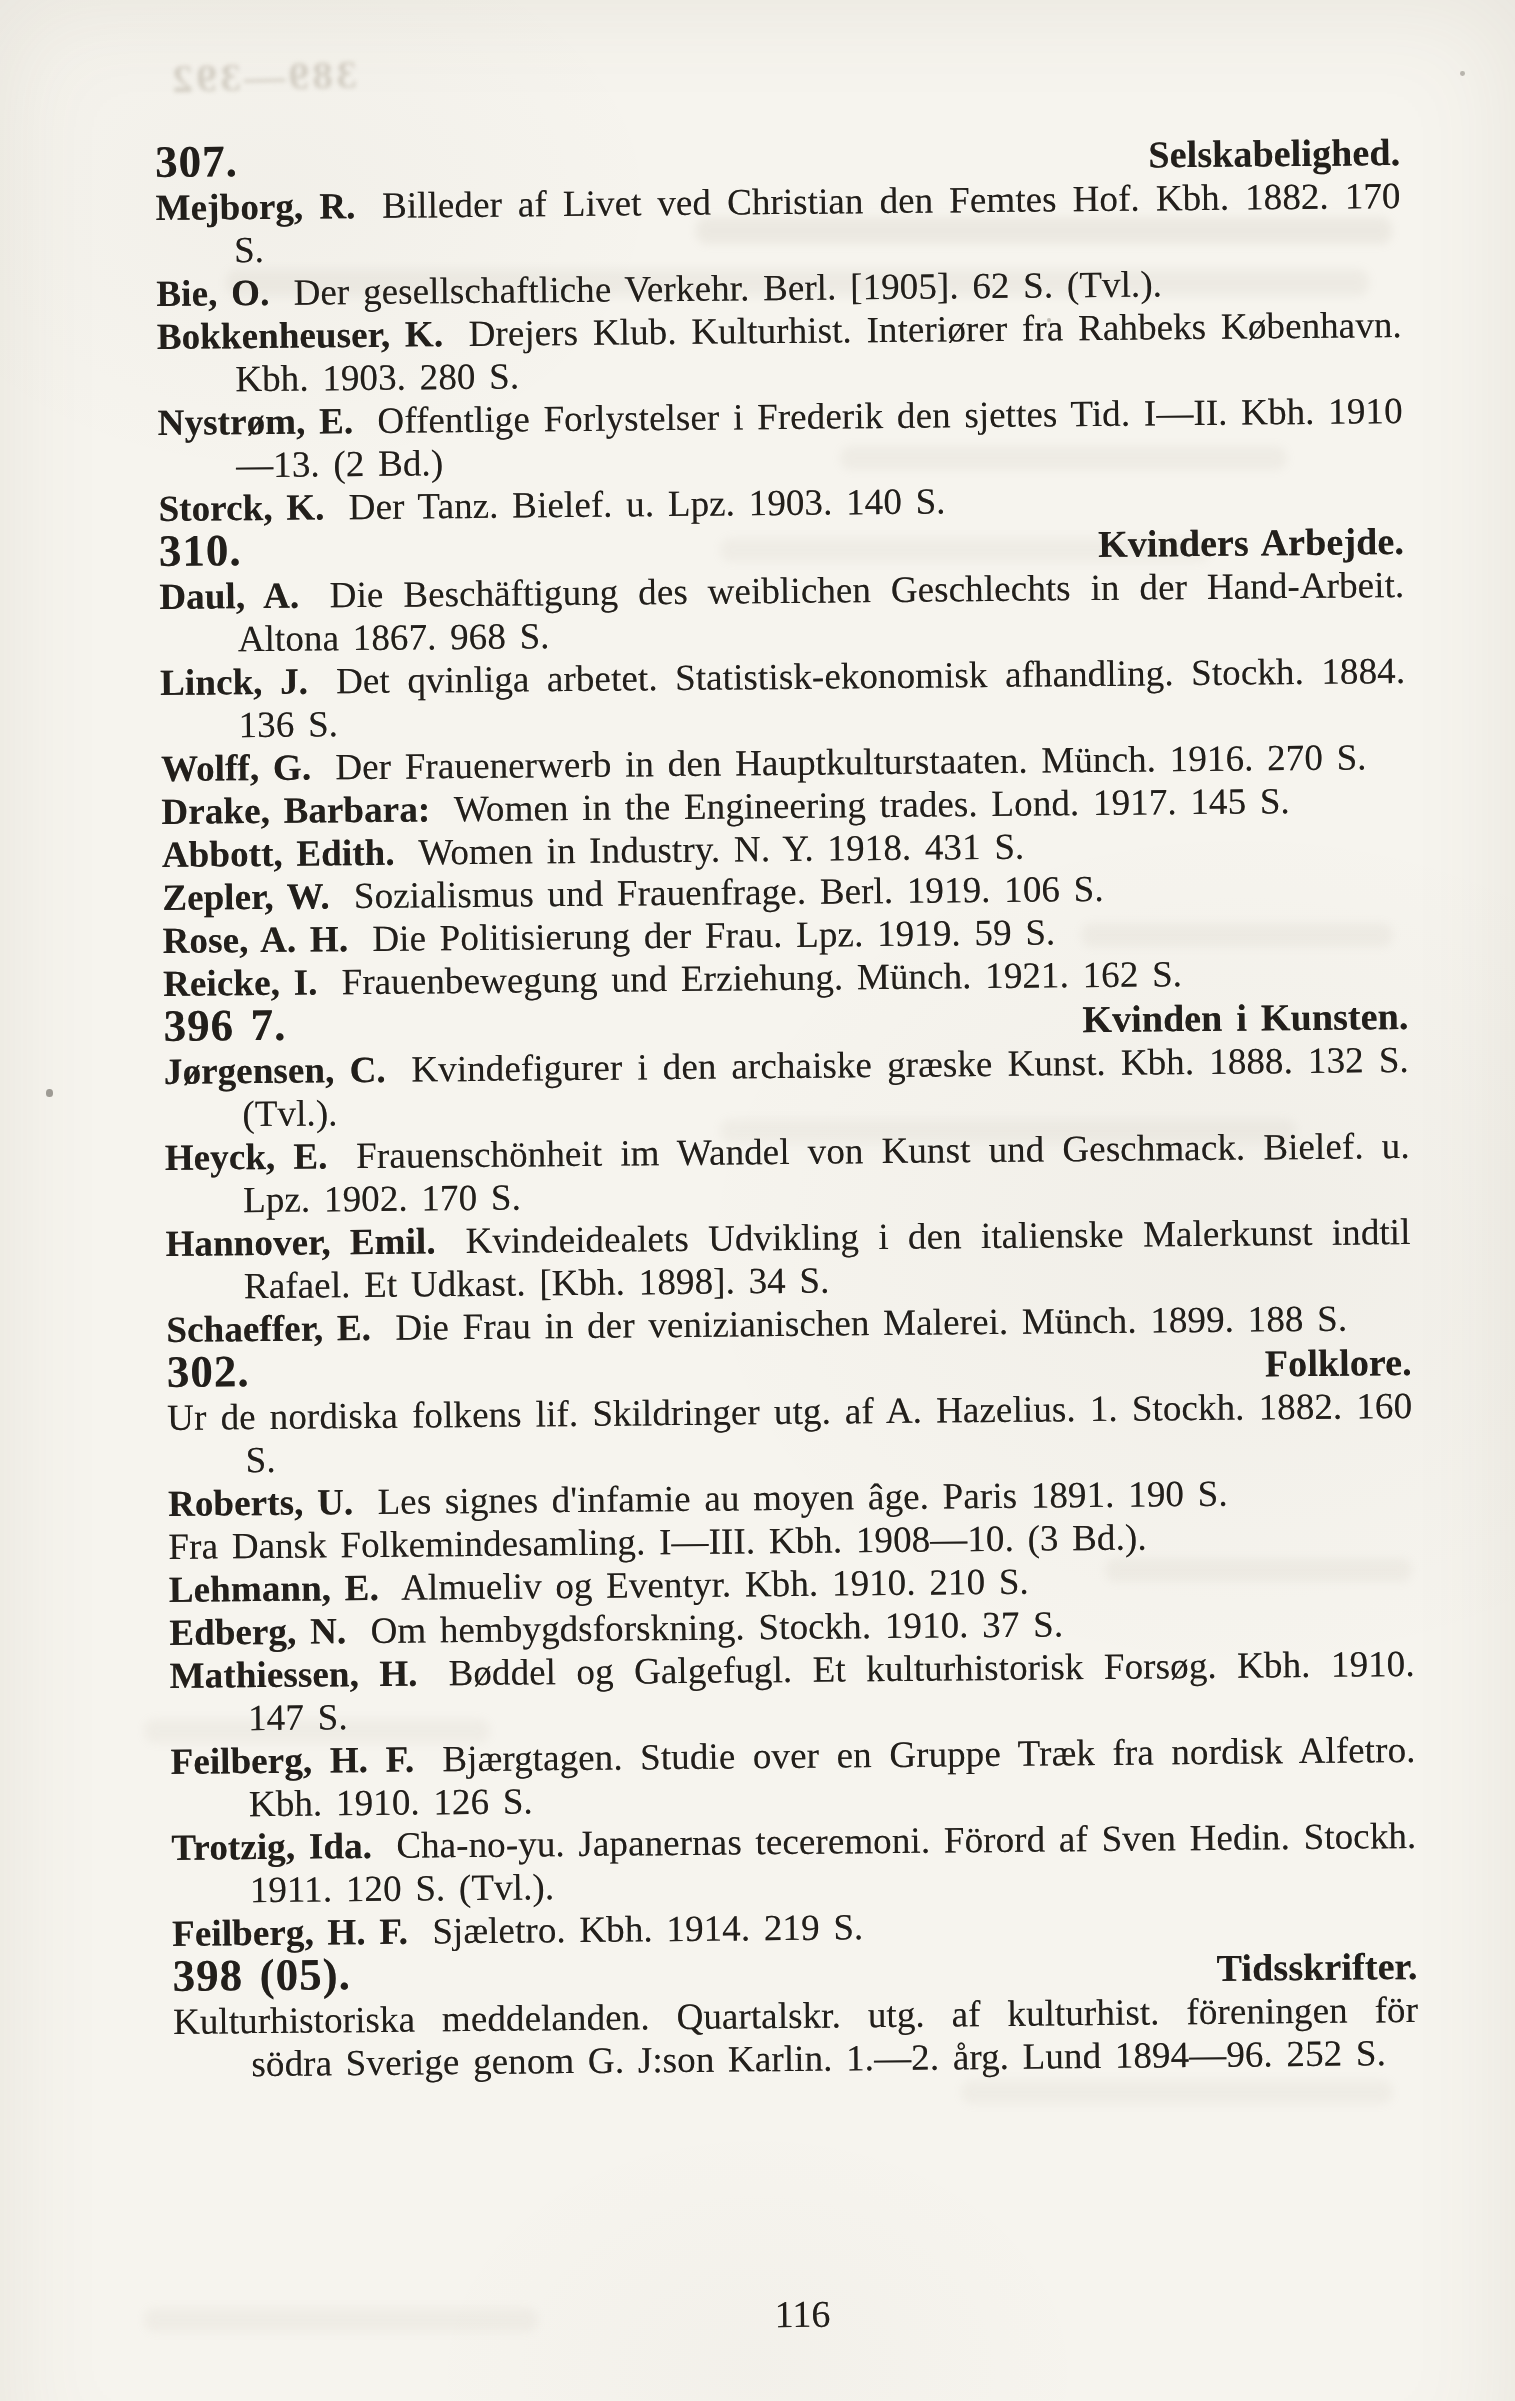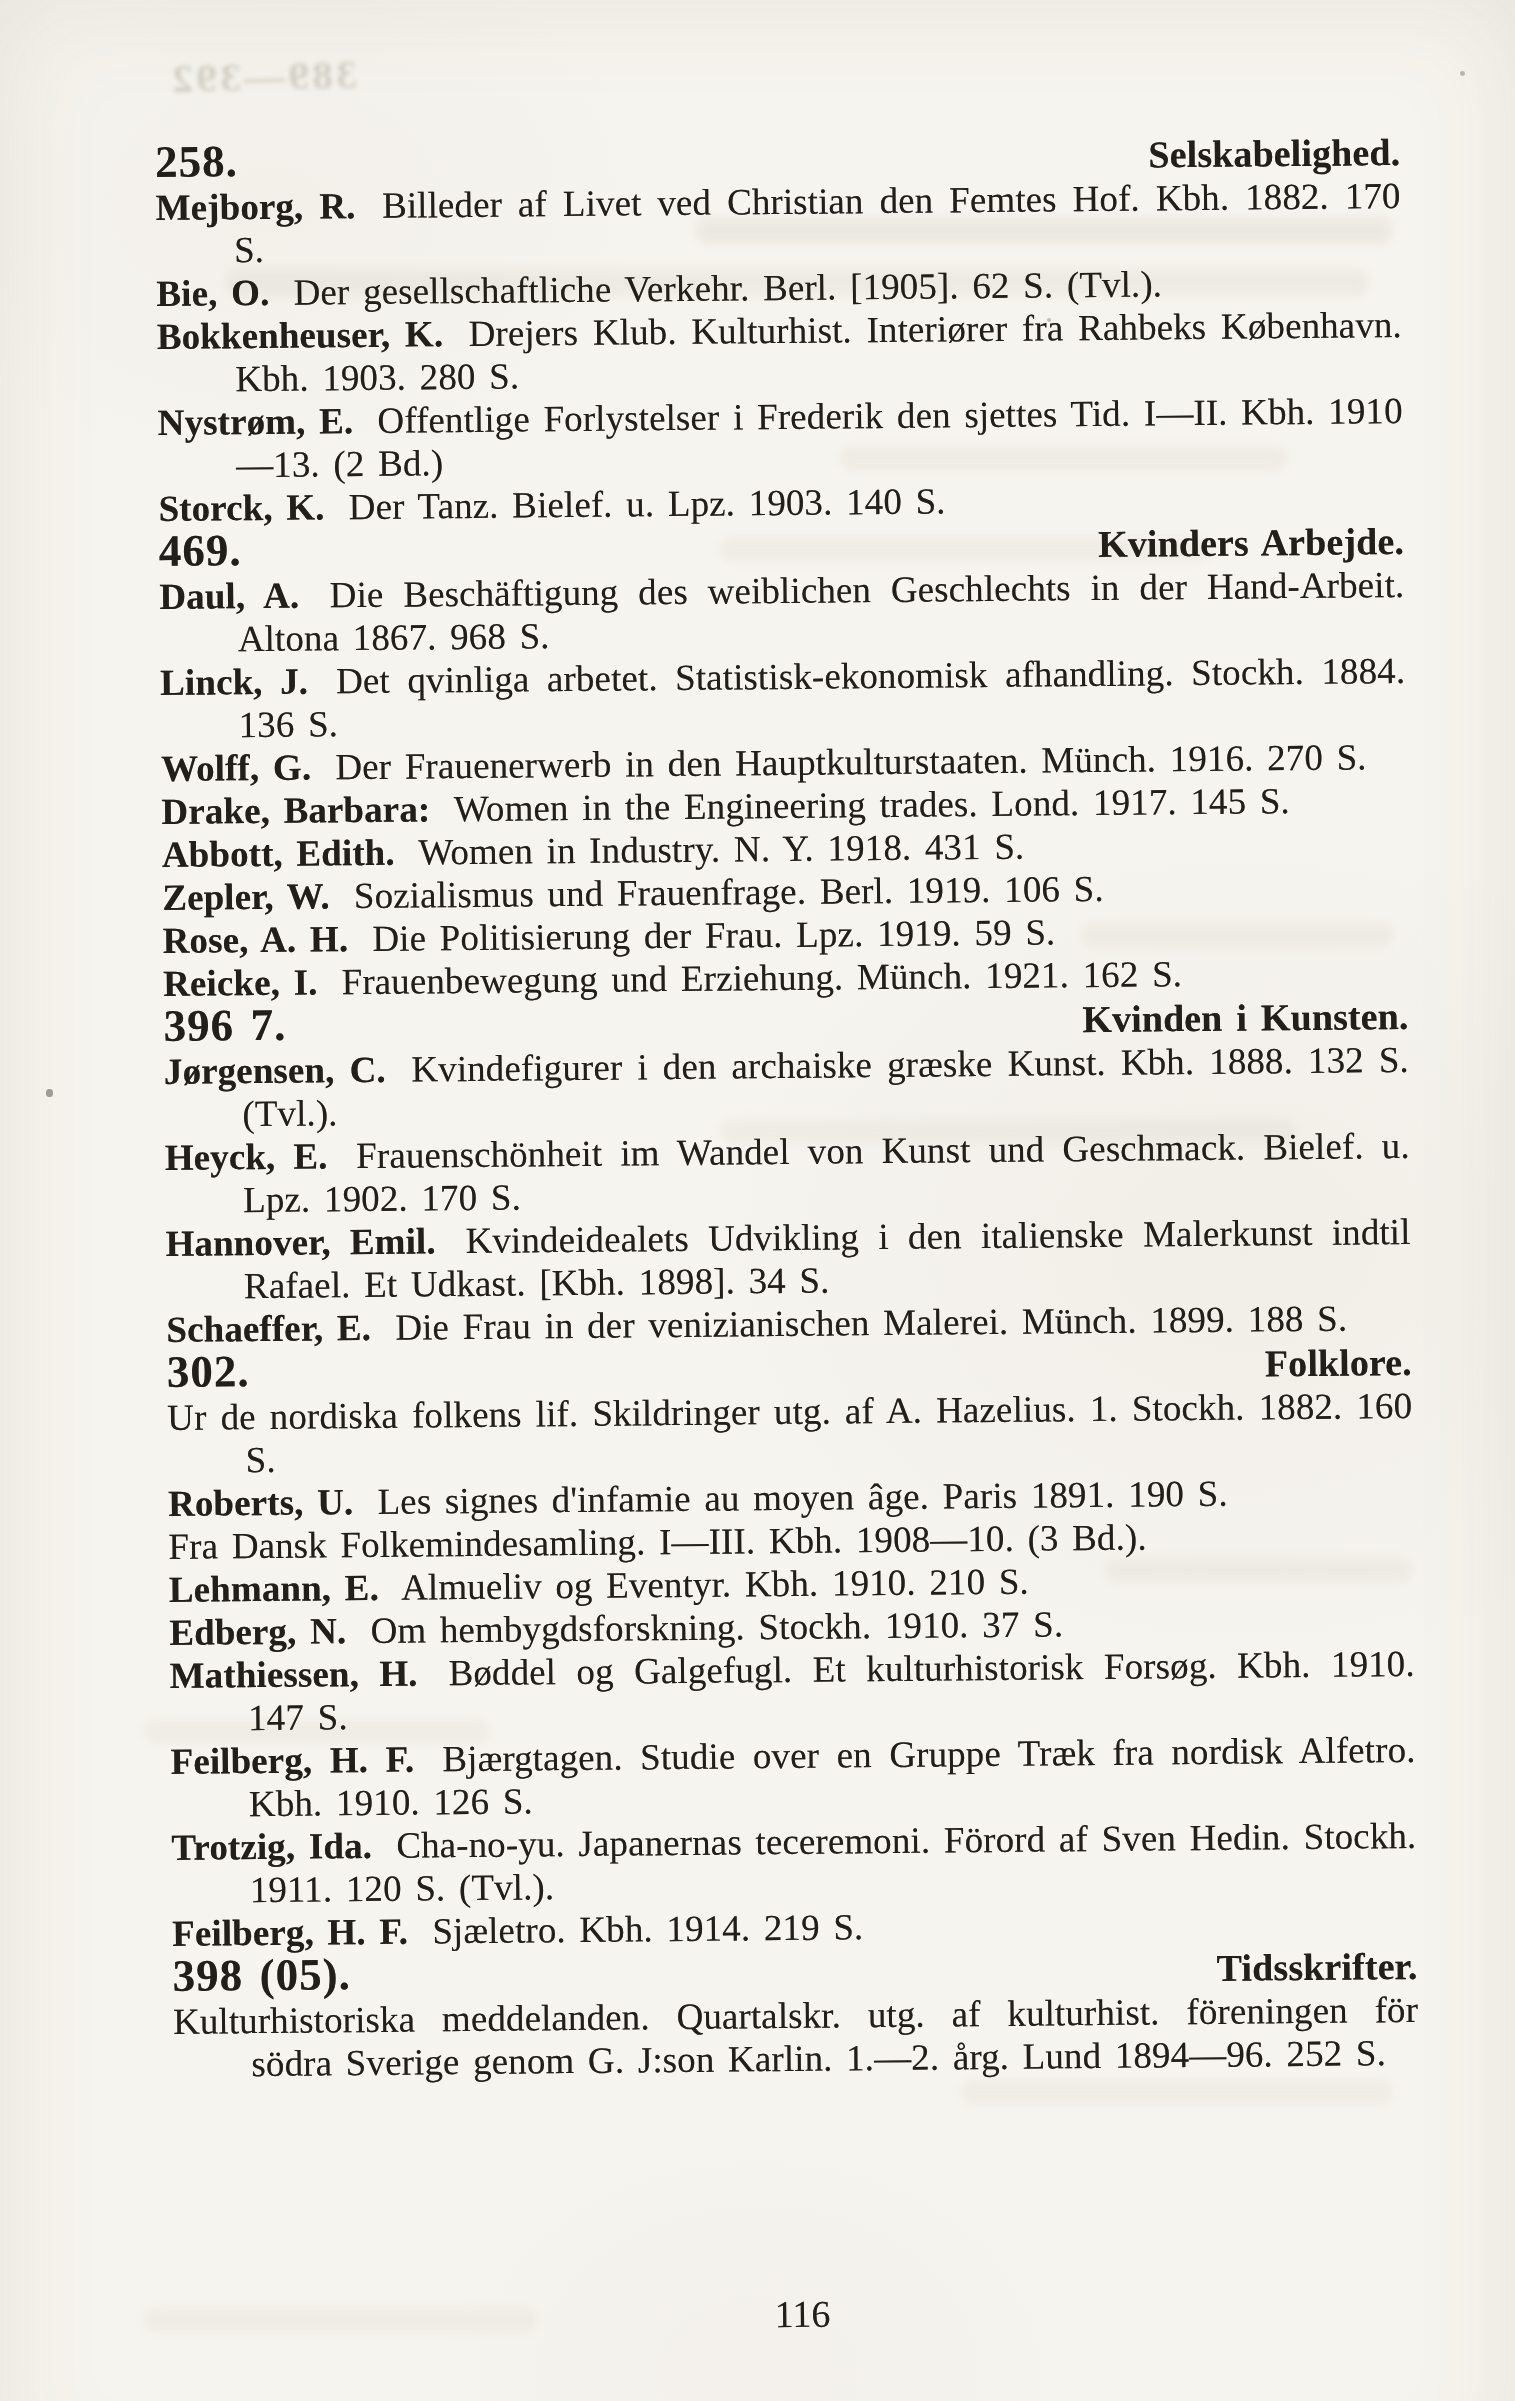--- a/index.html
+++ b/index.html
@@ -74,32 +74,32 @@
   <div class="smudge" style="left:961px;top:2080px;width:432px;height:24px;opacity:.10;"></div>
   <div class="smudge" style="left:144px;top:2308px;width:394px;height:24px;opacity:.10;"></div>
 
   <div class="speck" style="left:46px;top:1089px;width:6.7px;height:7.7px;"></div>
   <div class="speck" style="left:1460px;top:71px;width:4.8px;height:4.8px;opacity:.35;"></div>
   <div class="speck" style="left:1047px;top:318px;width:3.8px;height:3.8px;opacity:.3;"></div>
 
   <div class="content" id="sections">
       <section>
         <div class="shead">
-          <span class="snum">258.</span>
+          <span class="snum">307.</span>
           <span class="stitle">Selskabelighed.</span>
         </div>
         <p class="entry"><span class="author">Mejborg, R.</span> <span class="etext">Billeder af Livet ved Christian den Femtes Hof. Kbh. 1882. 170 S.</span></p>
         <p class="entry"><span class="author">Bie, O.</span> <span class="etext">Der gesellschaftliche Verkehr. Berl. [1905]. 62 S. (Tvl.).</span></p>
         <p class="entry"><span class="author">Bokkenheuser, K.</span> <span class="etext">Drejers Klub. Kulturhist. Interiører fra Rahbeks København. Kbh. 1903. 280 S.</span></p>
         <p class="entry"><span class="author">Nystrøm, E.</span> <span class="etext">Offentlige Forlystelser i Frederik den sjettes Tid. I—II. Kbh. 1910—13. (2 Bd.)</span></p>
         <p class="entry"><span class="author">Storck, K.</span> <span class="etext">Der Tanz. Bielef. u. Lpz. 1903. 140 S.</span></p>
       </section>
       <section>
         <div class="shead">
-          <span class="snum">469.</span>
+          <span class="snum">310.</span>
           <span class="stitle">Kvinders Arbejde.</span>
         </div>
         <p class="entry"><span class="author">Daul, A.</span> <span class="etext">Die Beschäftigung des weiblichen Geschlechts in der Hand-Arbeit. Altona 1867. 968 S.</span></p>
         <p class="entry"><span class="author">Linck, J.</span> <span class="etext">Det qvinliga arbetet. Statistisk-ekonomisk afhandling. Stockh. 1884. 136 S.</span></p>
         <p class="entry"><span class="author">Wolff, G.</span> <span class="etext">Der Frauenerwerb in den Hauptkulturstaaten. Münch. 1916. 270 S.</span></p>
         <p class="entry"><span class="author">Drake, Barbara:</span> <span class="etext">Women in the Engineering trades. Lond. 1917. 145 S.</span></p>
         <p class="entry"><span class="author">Abbott, Edith.</span> <span class="etext">Women in Industry. N. Y. 1918. 431 S.</span></p>
         <p class="entry"><span class="author">Zepler, W.</span> <span class="etext">Sozialismus und Frauenfrage. Berl. 1919. 106 S.</span></p>
         <p class="entry"><span class="author">Rose, A. H.</span> <span class="etext">Die Politisierung der Frau. Lpz. 1919. 59 S.</span></p>
         <p class="entry"><span class="author">Reicke, I.</span> <span class="etext">Frauenbewegung und Erziehung. Münch. 1921. 162 S.</span></p>

